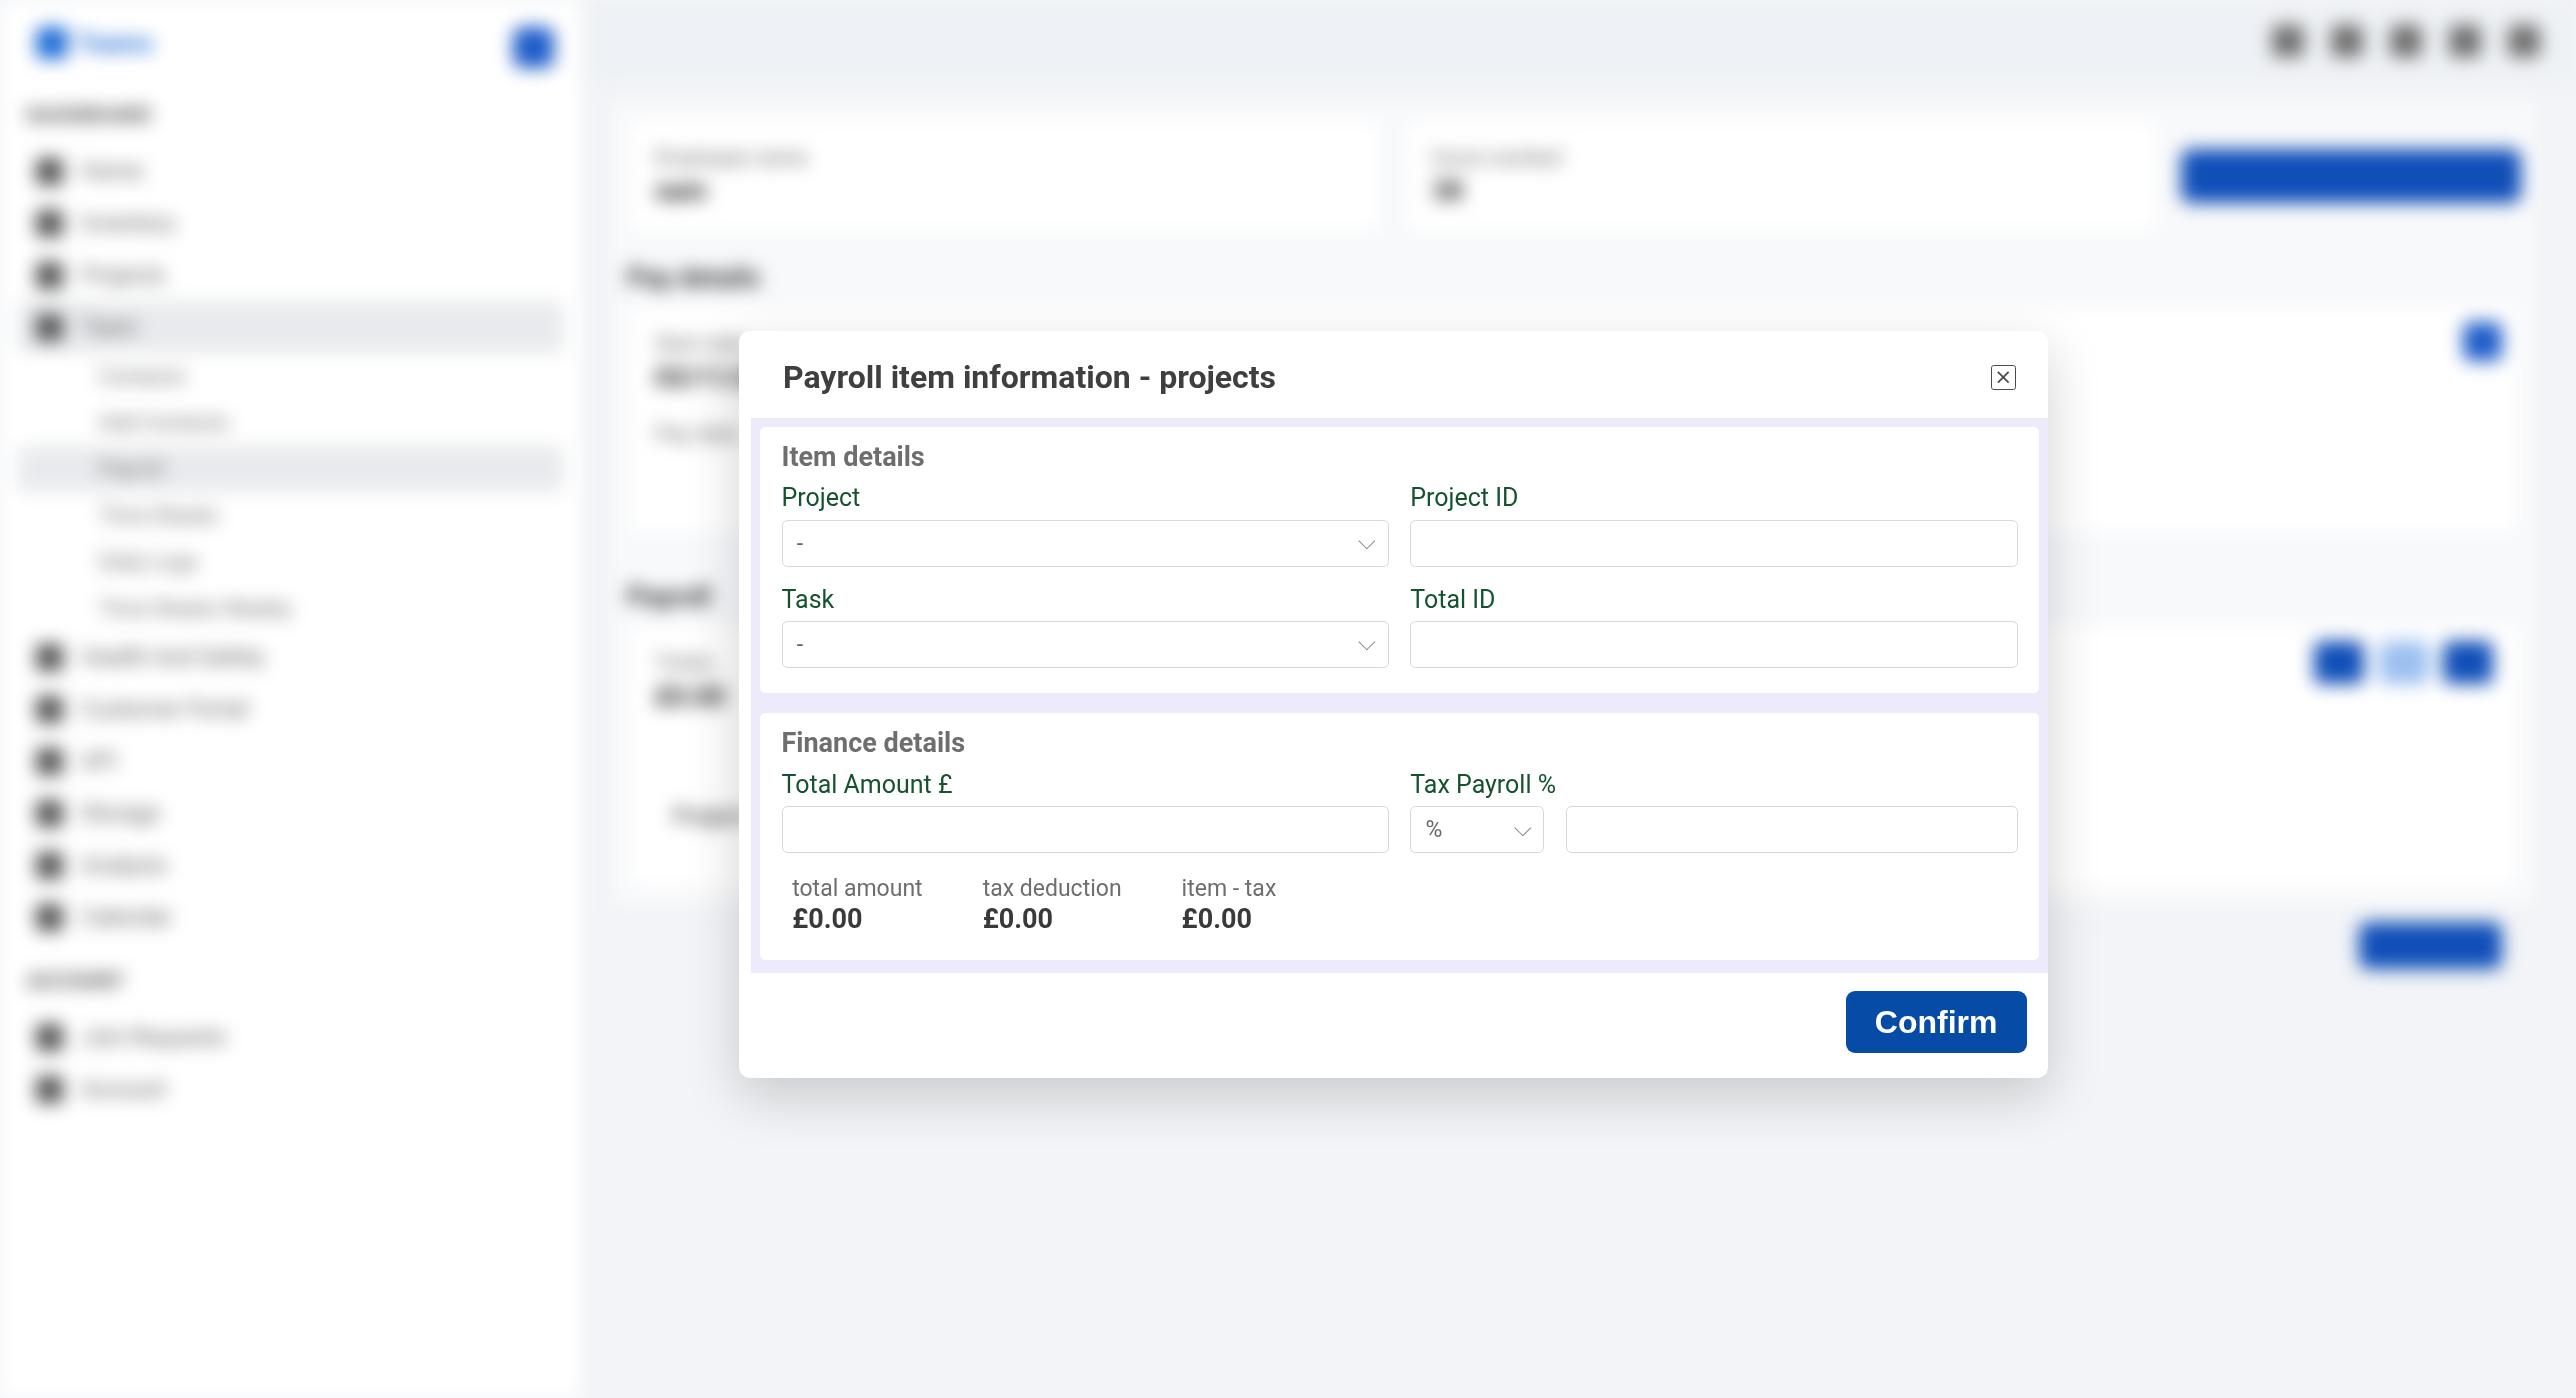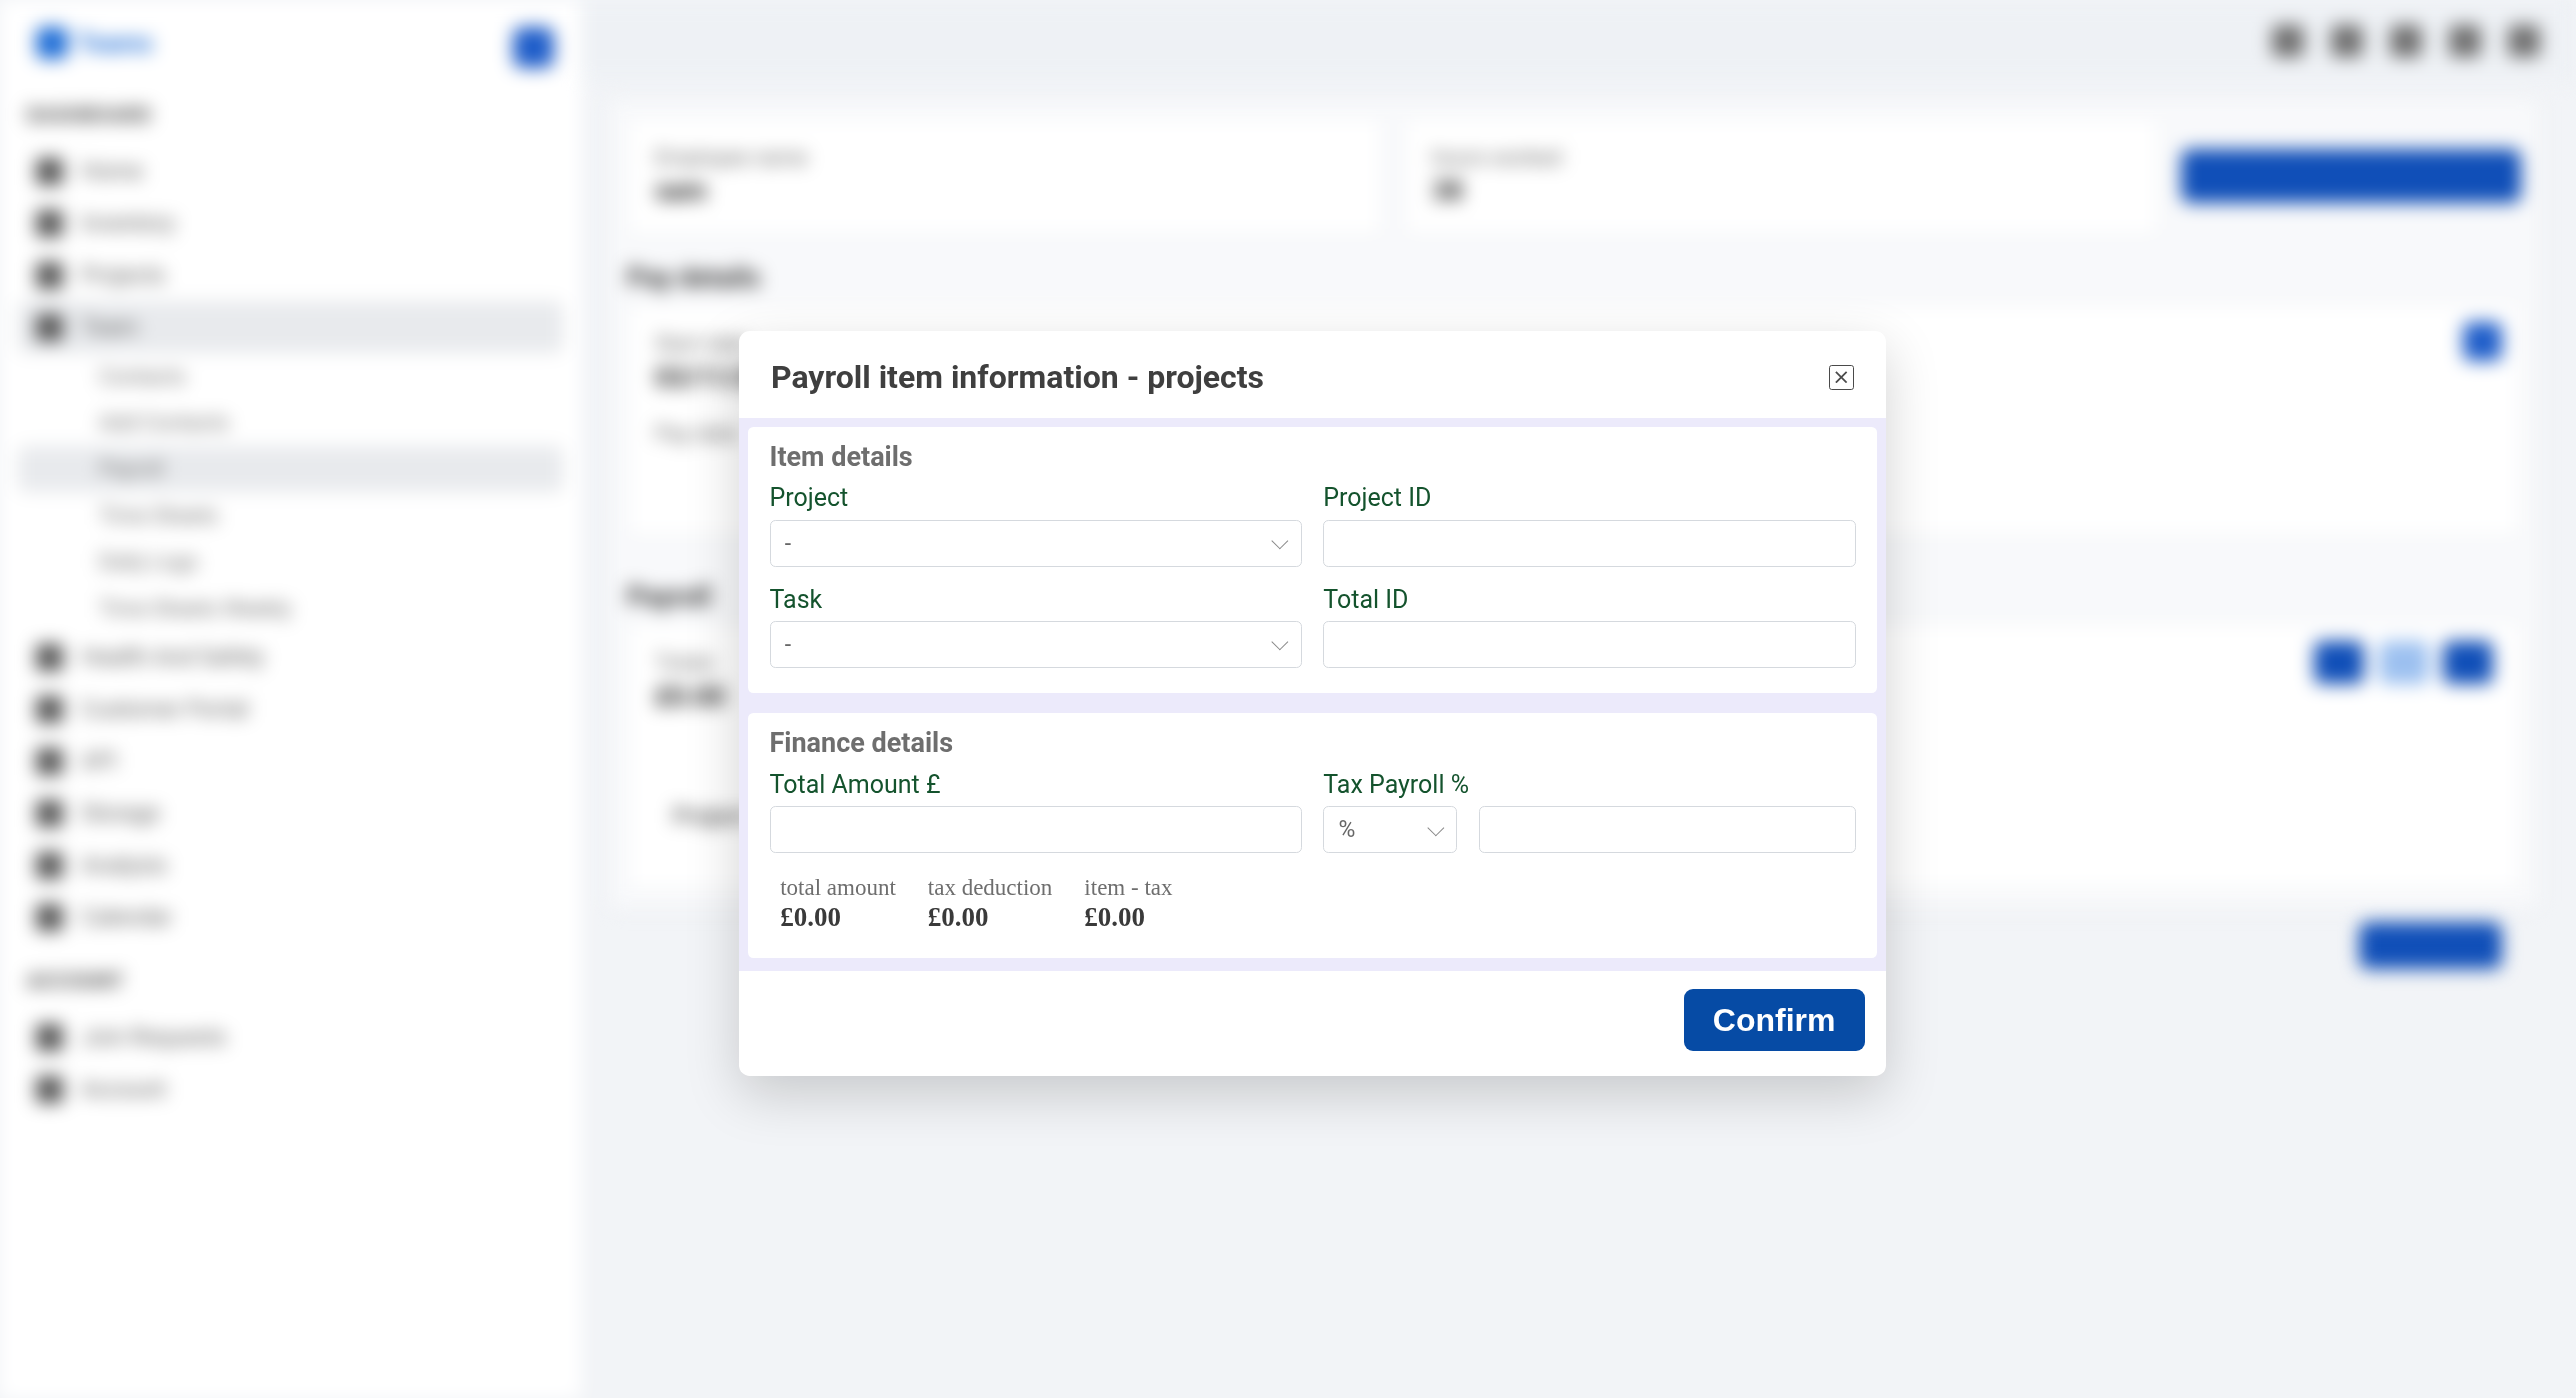--- a/index.html
+++ b/index.html
@@ -199,25 +199,26 @@
       height: 47px;
       background: #104fb8;
       border-radius: 9px;
     }
 
     
     .modal {
       position: absolute;
       left: 739px;
       top: 331px;
-      width: 1147px;
+      width: 1309px;
       background: #fff;
       border-radius: 10.7px;
       box-shadow: 0 18px 54px rgba(0,0,0,0.18);
       overflow: hidden;
+      padding-left: 12px;
     }
     .modal-header {
       display: flex;
       justify-content: space-between;
       align-items: center;
       padding: 27px 32px 21.5px 32px;
     }
     .modal-title {
       font-size: 32px;
       font-weight: 700;
@@ -310,24 +311,23 @@
       flex: 1;
       display: flex;
       gap: 21.5px;
     }
     .tax-sel-wrap {
       width: 134px;
     }
 
     .summary-row {
       display: flex;
-      gap: 32px;
+      gap: 60px;
       margin-top: 21.5px;
       padding-left: 10.7px;
-      font-family: Liberation Serif, serif;
     }
     .summary-item {
       display: flex;
       flex-direction: column;
     }
     .summary-label {
       font-size: 23px;
       color: #6e6e6e;
       margin-bottom: 1.8px;
     }

